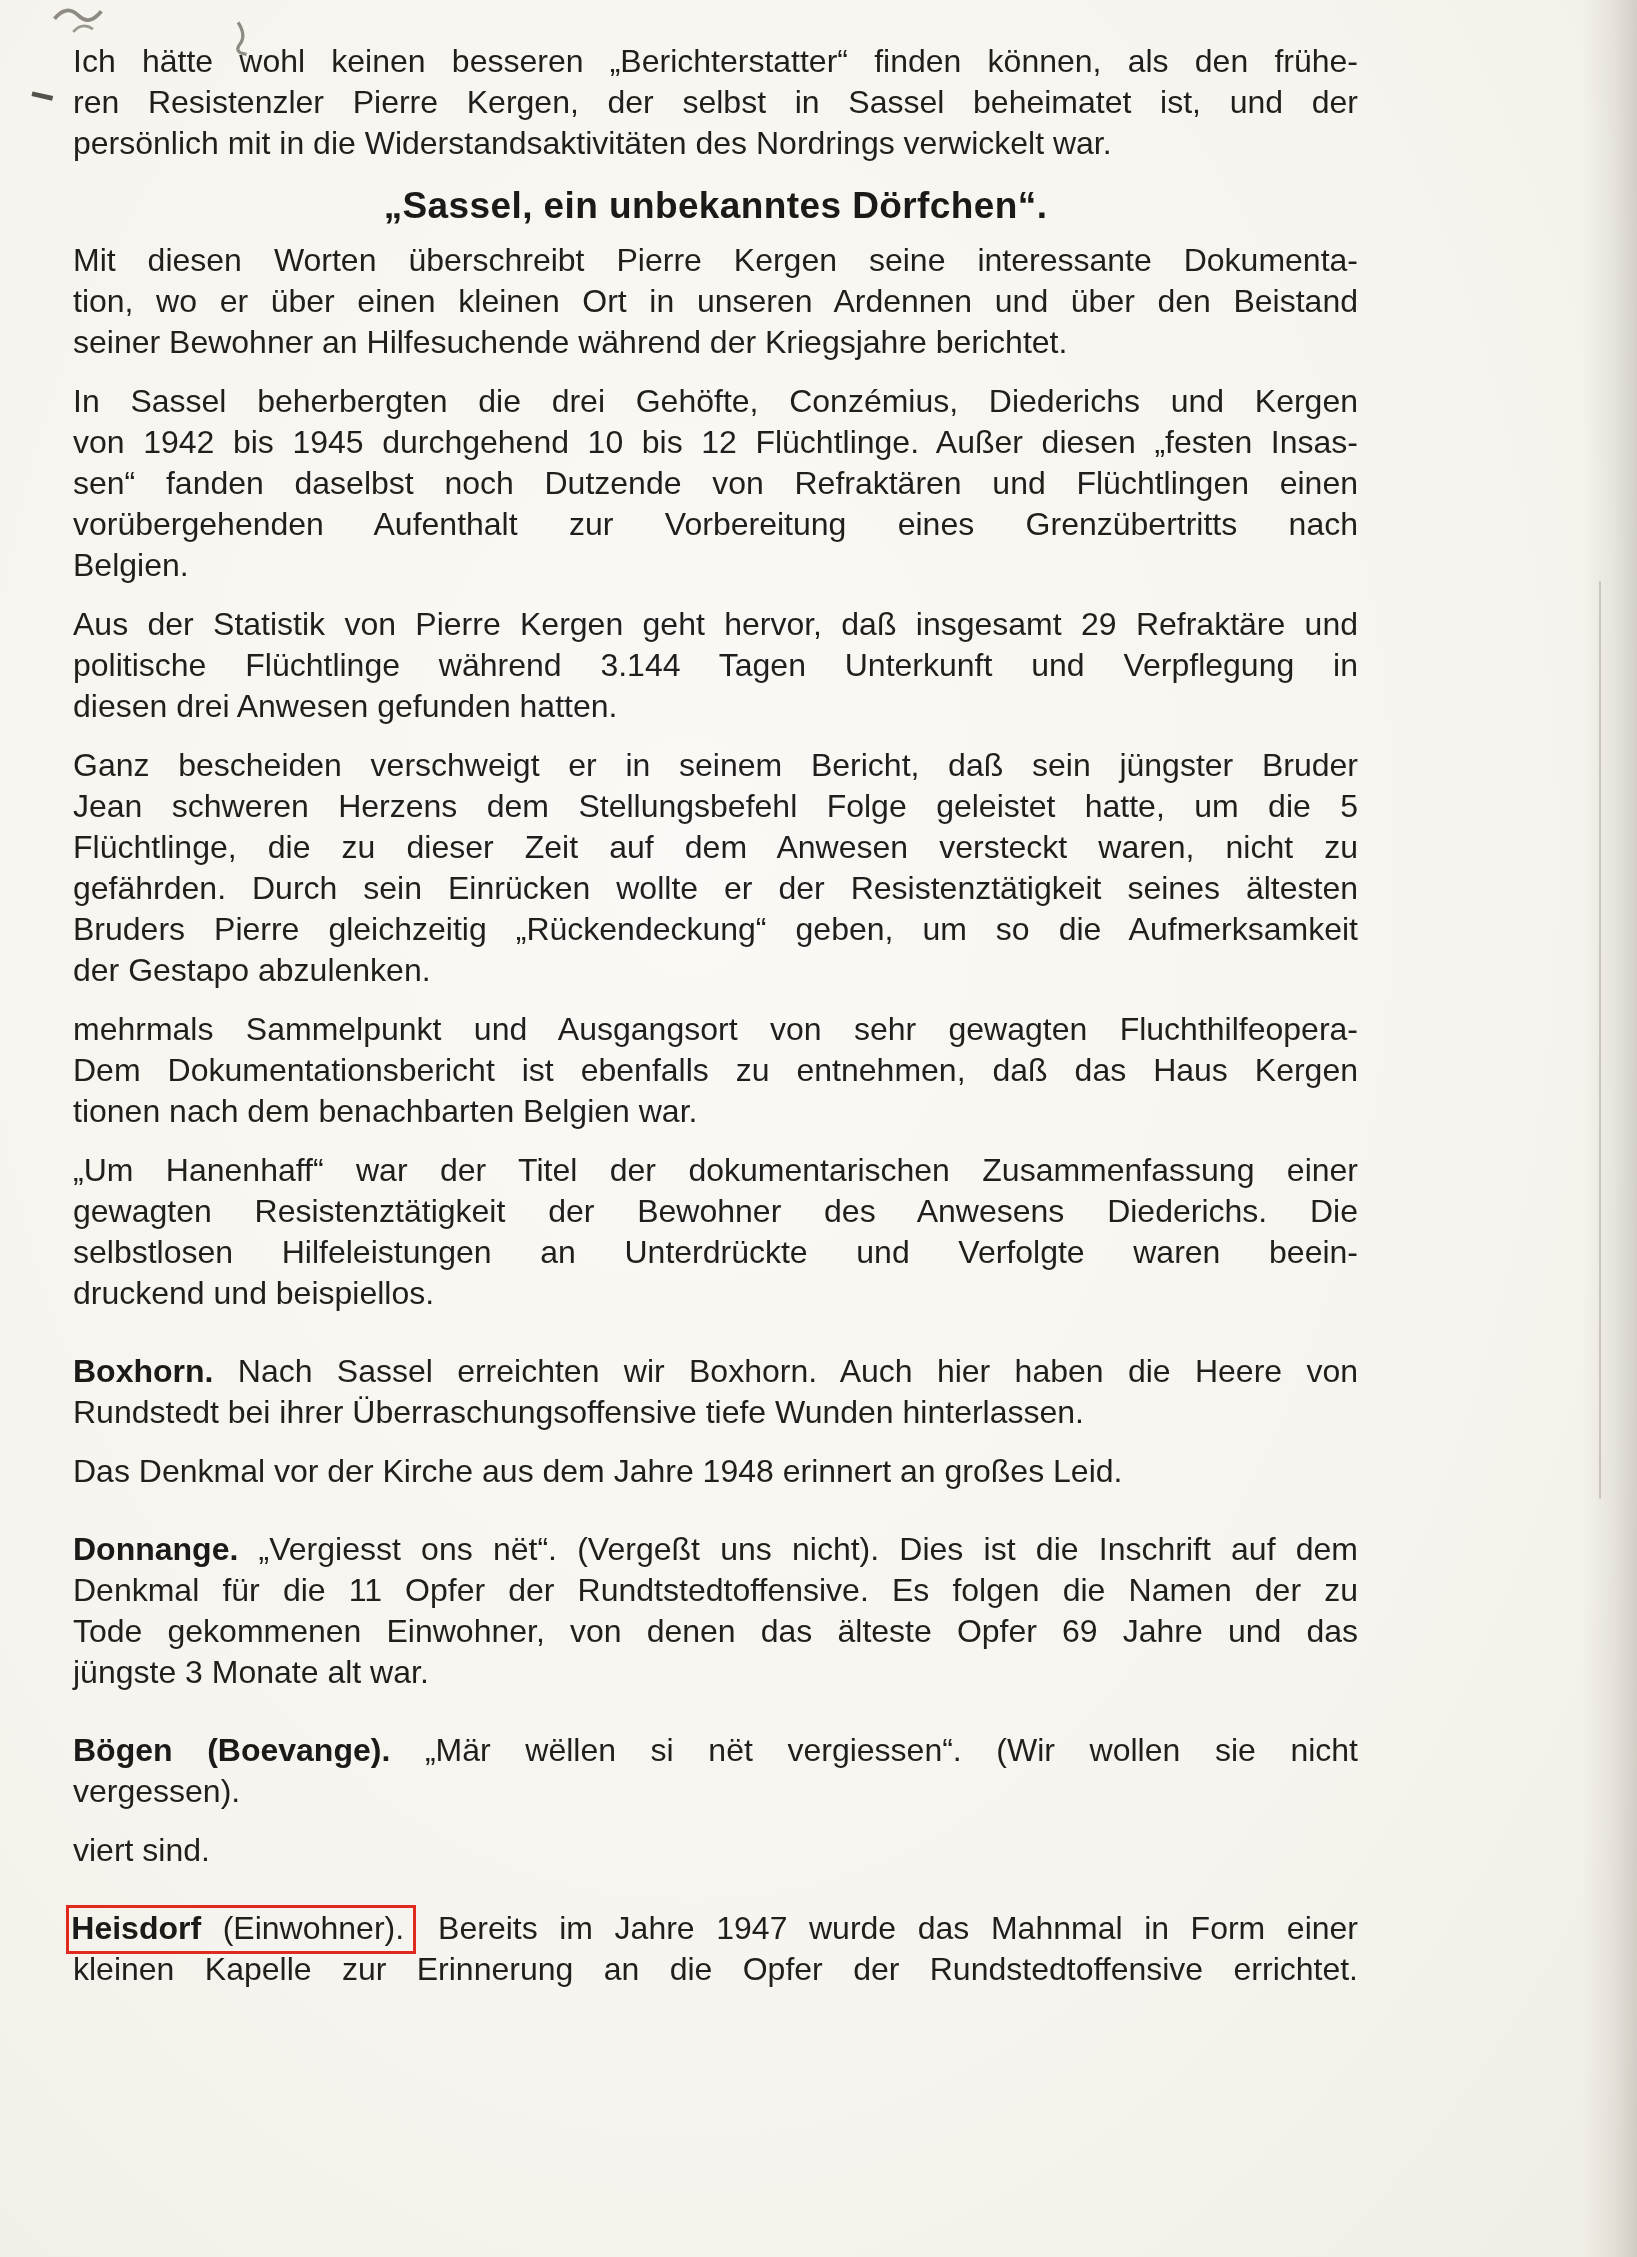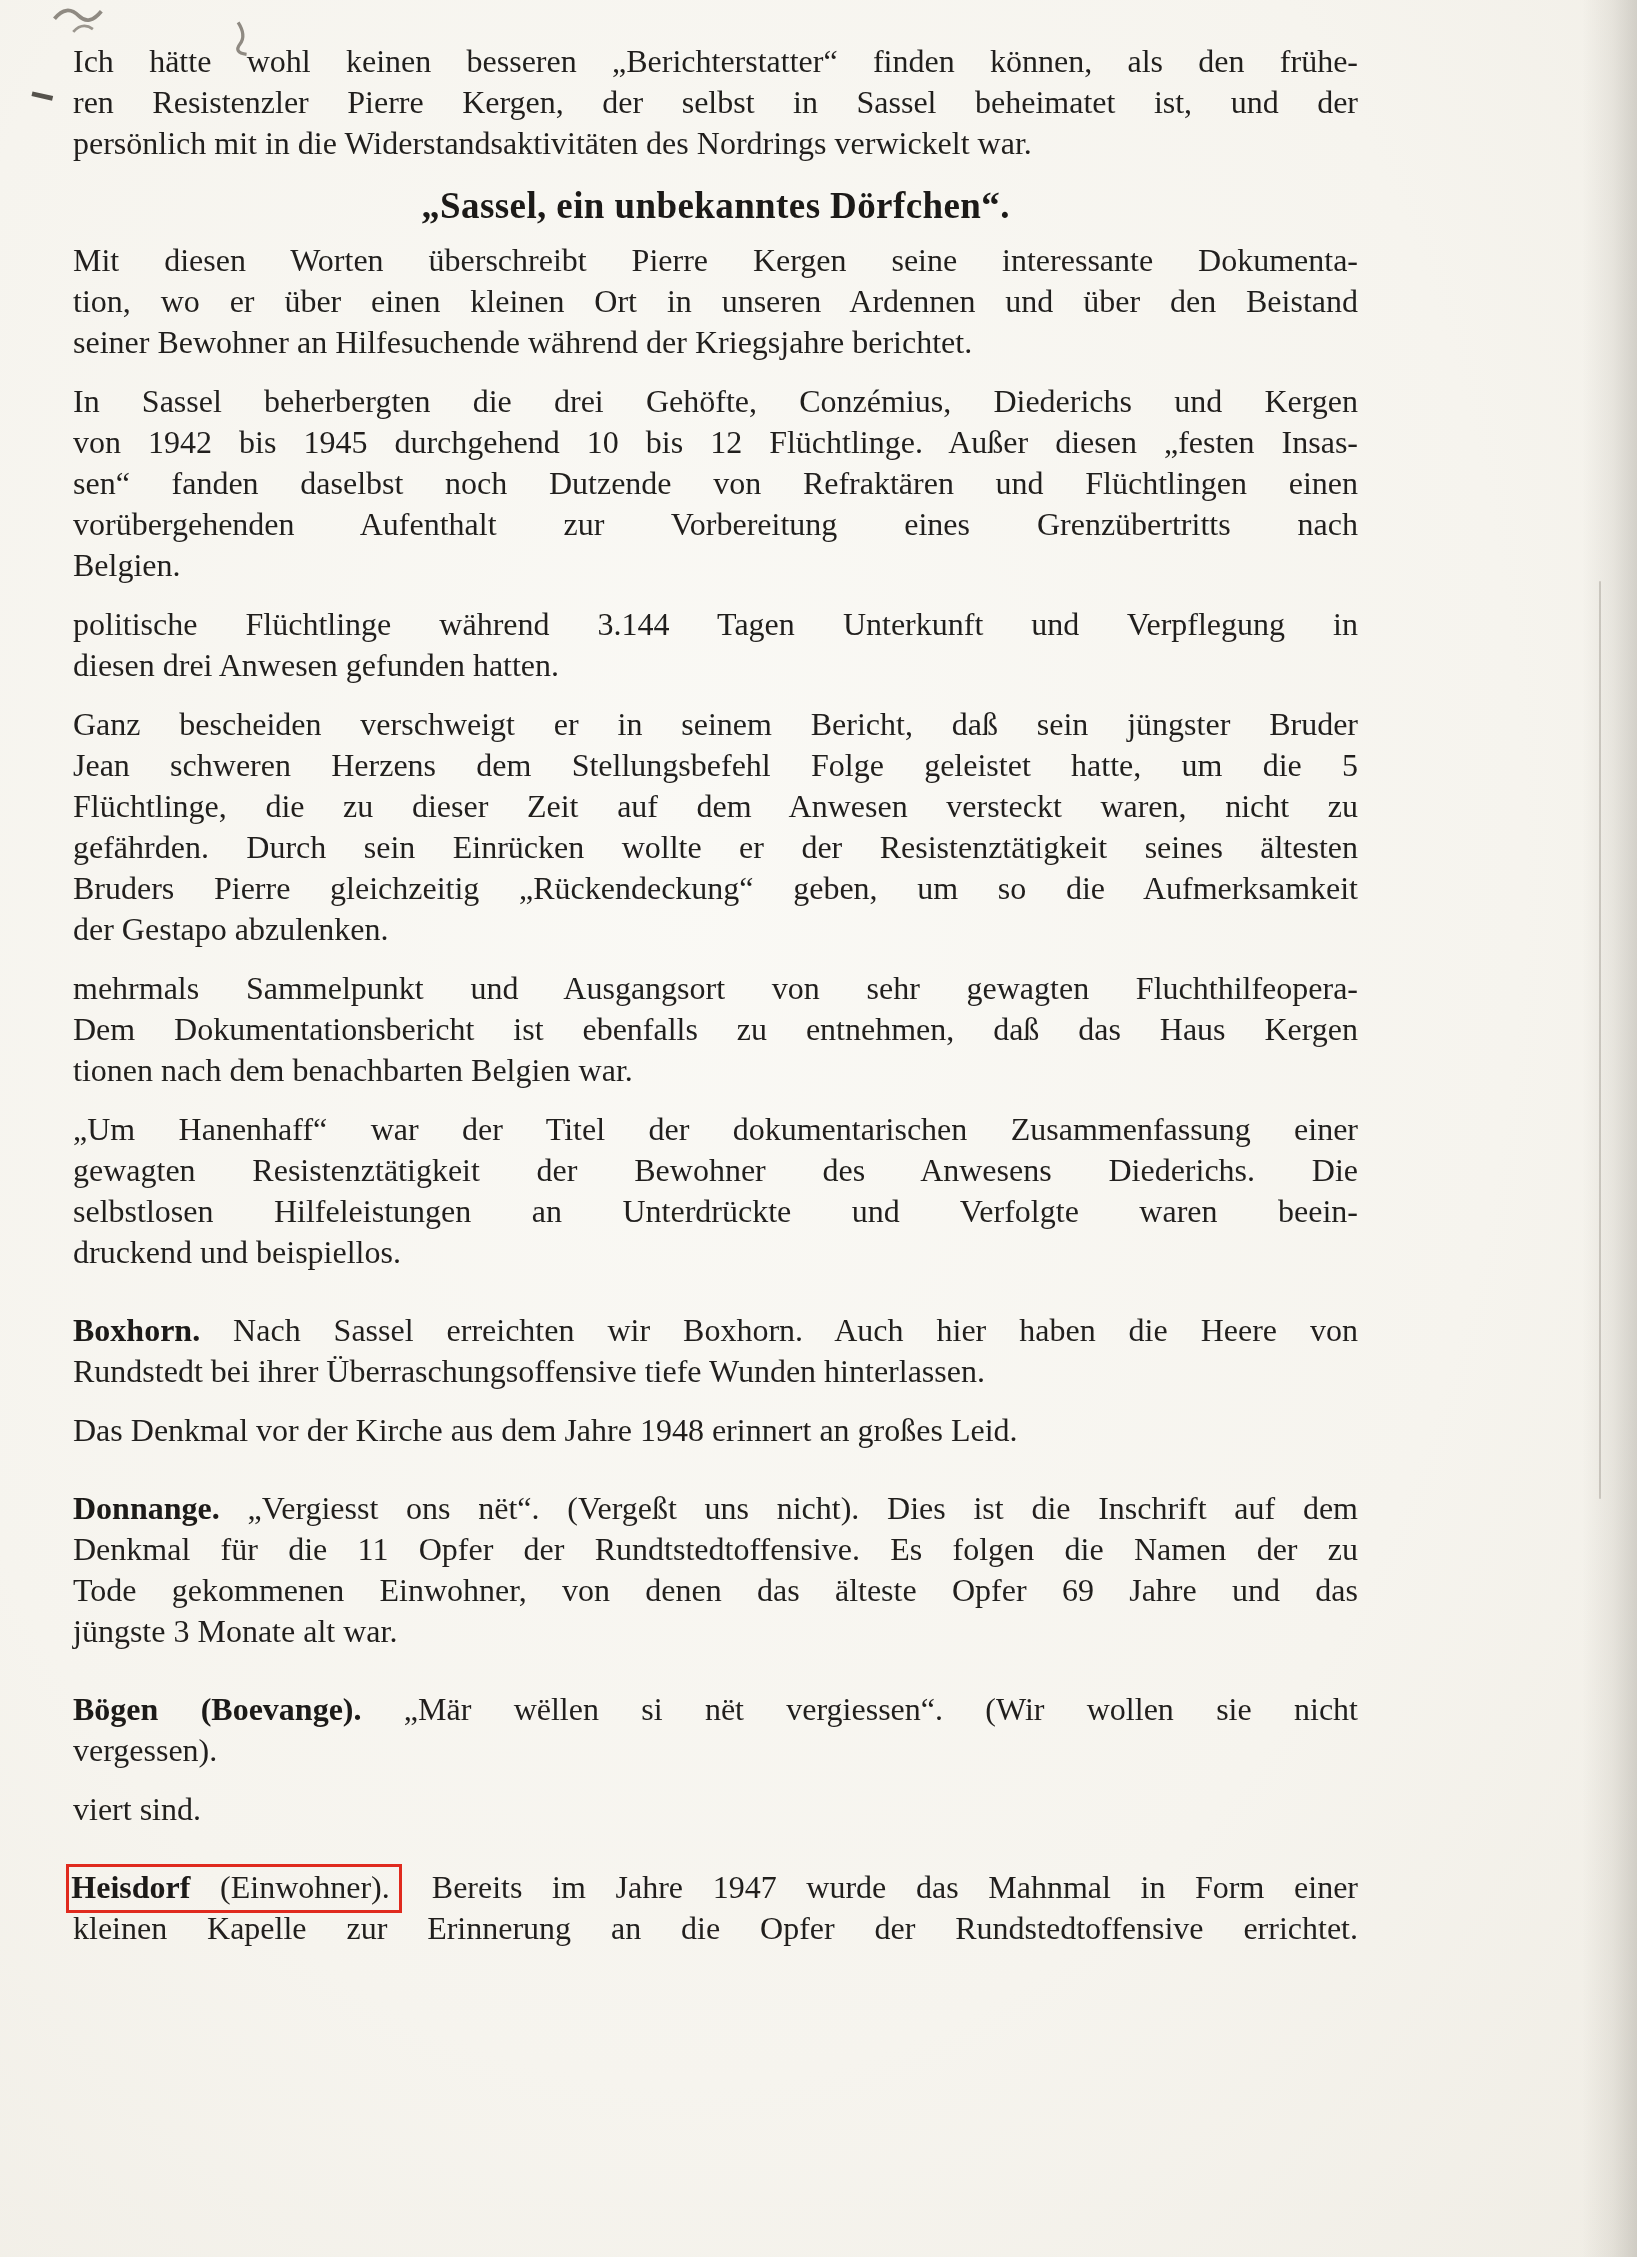--- a/index.html
+++ b/index.html
@@ -3,21 +3,21 @@
 <meta charset="utf-8">
 <title>Scanned Document Page</title>
 <style>
   html,body { margin:0; padding:0; background:#e9e7e1; }
   .page {
     position:relative;
     width:1638px;
     height:2257px;
     overflow:hidden;
     background: radial-gradient(ellipse at 42% 38%, #faf9f5 0%, #f6f4ee 62%, #f0ede5 100%);
-    font-family:Liberation Serif, serif;
+    font-family:Liberation Sans, sans-serif;
     color:#211f1d;
   }
   .text-block {
     position:absolute;
     left:73px;
     top:41px;
     width:1285px;
   }
   .para {
     margin:0 0 18px 0;
@@ -93,20 +93,21 @@
 
     <p class="para">
       <span class="ln">In Sassel beherbergten die drei Gehöfte, Conzémius, Diederichs und Kergen</span>
       <span class="ln">von 1942 bis 1945 durchgehend 10 bis 12 Flüchtlinge. Außer diesen „festen Insas-</span>
       <span class="ln">sen“ fanden daselbst noch Dutzende von Refraktären und Flüchtlingen einen</span>
       <span class="ln">vorübergehenden Aufenthalt zur Vorbereitung eines Grenzübertritts nach</span>
       <span class="ln last">Belgien.</span>
     </p>
 
     <p class="para">
+      <span class="ln">Aus der Statistik von Pierre Kergen geht hervor, daß insgesamt 29 Refraktäre und</span>
       <span class="ln">politische Flüchtlinge während 3.144 Tagen Unterkunft und Verpflegung in</span>
       <span class="ln last">diesen drei Anwesen gefunden hatten.</span>
     </p>
 
     <p class="para">
       <span class="ln">Ganz bescheiden verschweigt er in seinem Bericht, daß sein jüngster Bruder</span>
       <span class="ln">Jean schweren Herzens dem Stellungsbefehl Folge geleistet hatte, um die 5</span>
       <span class="ln">Flüchtlinge, die zu dieser Zeit auf dem Anwesen versteckt waren, nicht zu</span>
       <span class="ln">gefährden. Durch sein Einrücken wollte er der Resistenztätigkeit seines ältesten</span>
       <span class="ln">Bruders Pierre gleichzeitig „Rückendeckung“ geben, um so die Aufmerksamkeit</span>

